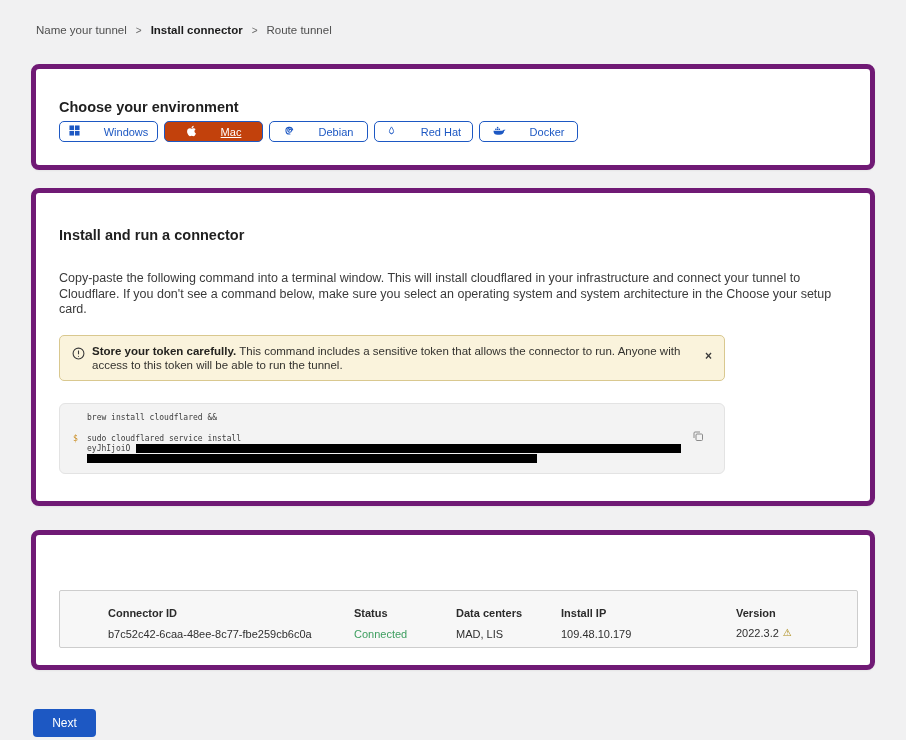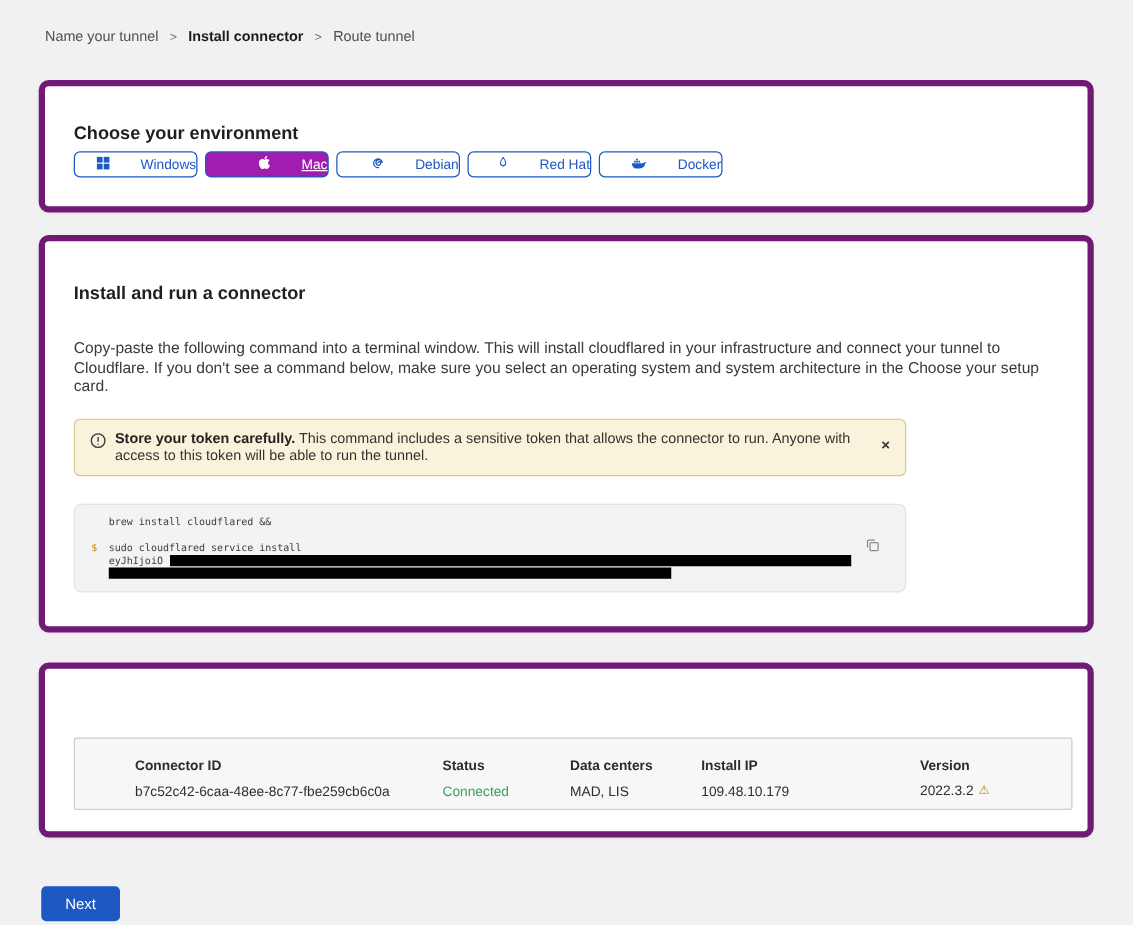--- a/index.html
+++ b/index.html
@@ -11,23 +11,23 @@
   .crumb.active { font-weight:bold; color:#1b1b1b; }
   .crumb-sep { color:#6b6b6b; font-size:10px; }
 
   
   .card { width:844px; margin-left:31px; background:#fff; border:5px solid #701a75; border-radius:8px; box-shadow:0 1px 2px rgba(0,0,0,.05); }
   .card h2 { font-size:14.5px; font-weight:bold; color:#1f1f1f; }
 
   .card-env { margin-top:28px; padding:30px 23px 23px 23px; }
   .os-label { margin-top:29px; font-size:12px; color:#333; }
   .os-row { margin-top:6px; display:flex; gap:6px; }
-  .os-btn { width:99px; height:21px; display:flex; align-items:center; justify-content:flex-end; gap:24px;
+  .os-btn { width:99px; height:21px; display:flex; align-items:center; justify-content:center; gap:24px;
             background:#fff; border:1px solid #1d58c3; border-radius:5px; color:#1d58c3; font-size:11px; cursor:pointer; }
-  .os-btn.selected { background:#a21caf; color:#fff; border-color:#1d58c3;text-decoration:underline; }
+  .os-btn.selected { background:#c2410c; color:#fff; border-color:#1d58c3;text-decoration:underline; }
   .os-btn svg { flex:0 0 auto; }
 
   .card-install { margin-top:18px; padding:34px 23px 27px 23px; }
   .install-desc { margin-top:28px; font-size:12.5px; line-height:15.5px; color:#3a3a3a; width:798px; }
 
   .warn-banner { margin-top:17px; width:666px; min-height:46px; background:#faf3dc; border:1px solid #d9c férfi; border:1px solid #d9c88f; border-radius:5px;
                  display:flex; align-items:flex-start; padding:8px 10px 8px 12px; gap:7px; }
   .warn-text { flex:1; font-size:11.5px; line-height:14px; color:#33322e; }
   .warn-text b { color:#24231f; }
   .warn-close { background:none; border:none; font-size:12px; line-height:12px; color:#3a3a3a; cursor:pointer; margin:6px 2px 0 6px; font-weight:bold; }

